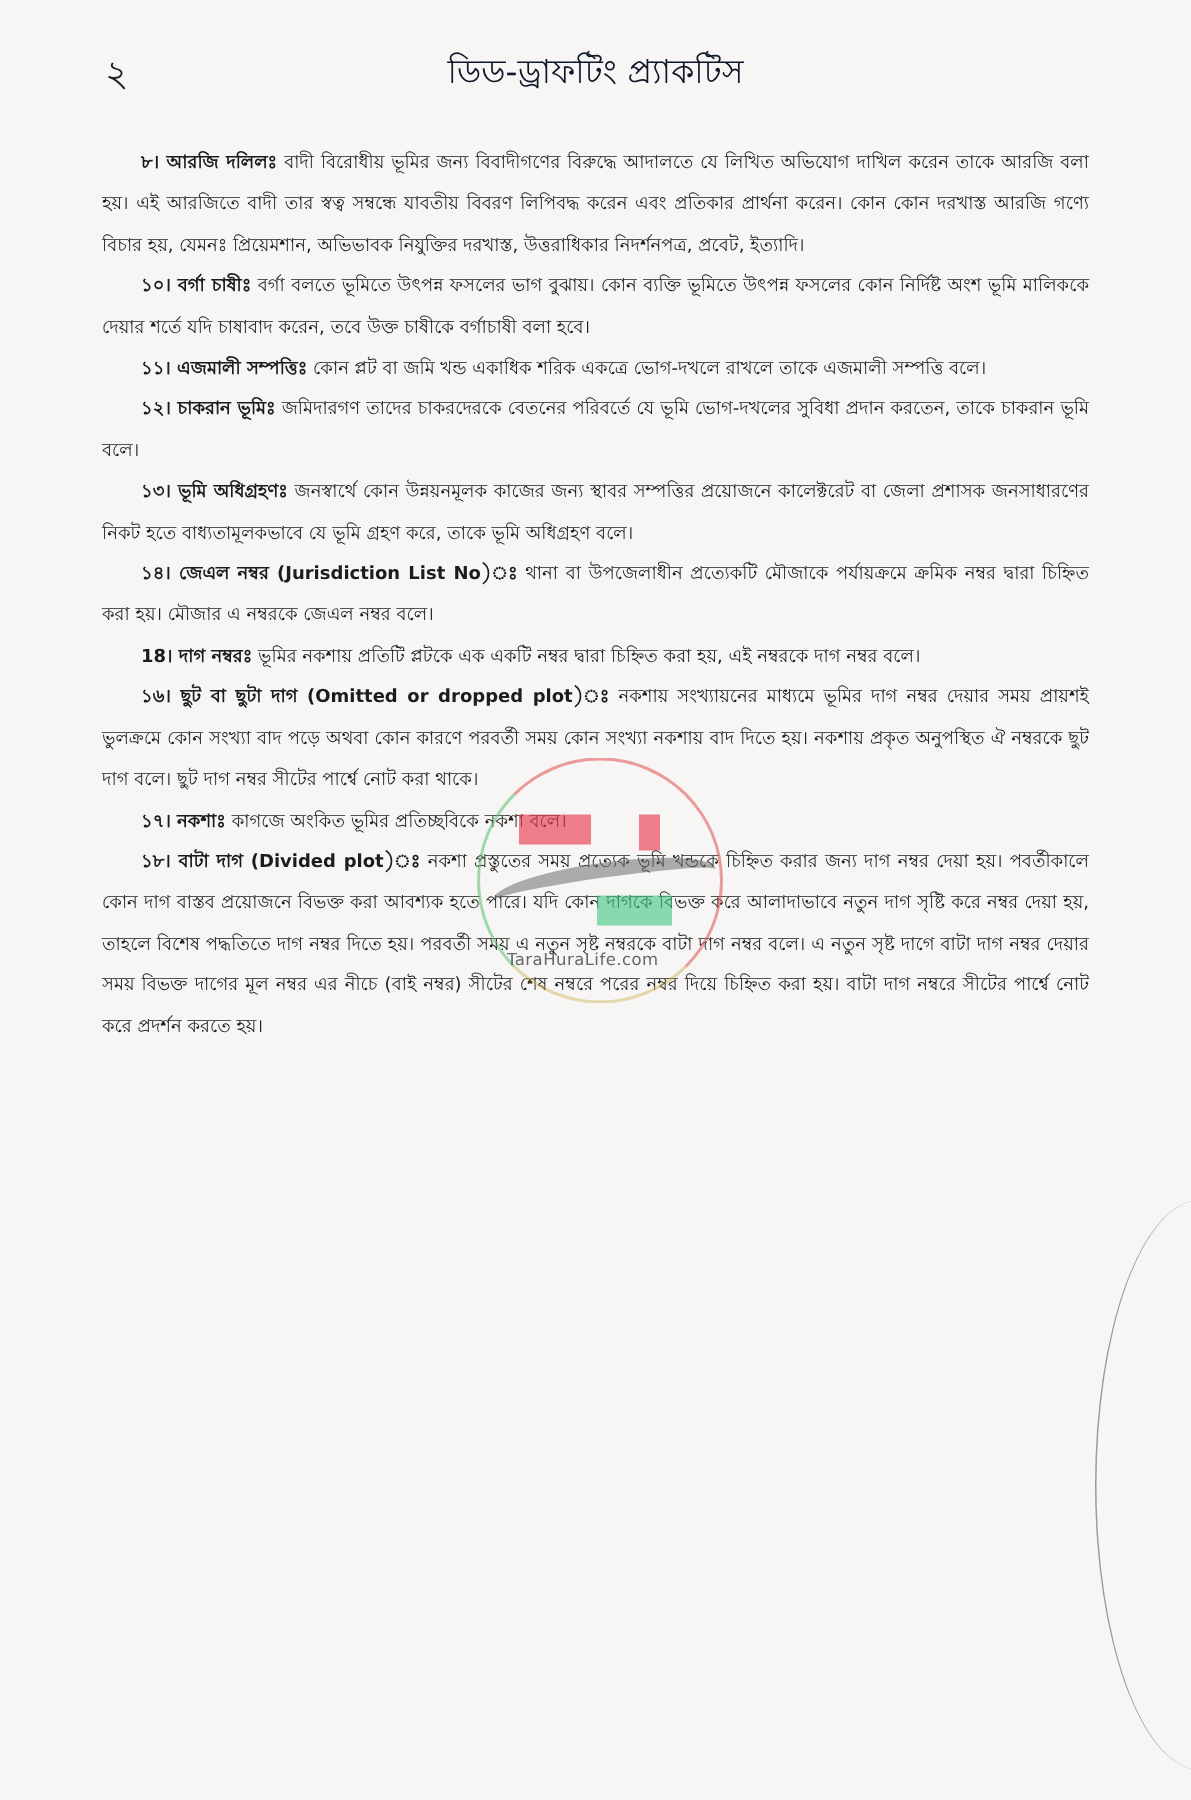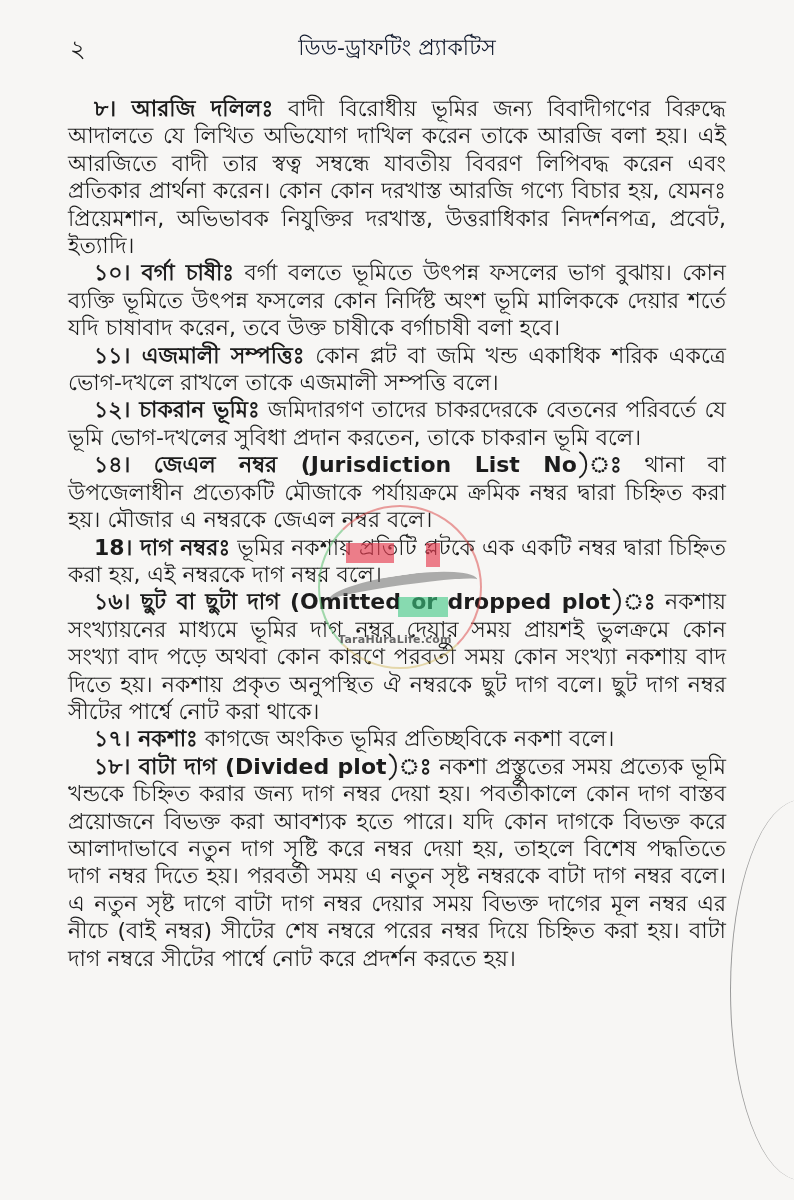--- a/index.html
+++ b/index.html
@@ -6,24 +6,24 @@
   body {
     width:794px; height:1200px; overflow:hidden; position:relative;
     background:#f7f6f4;
     font-family:"DejaVu Sans","Liberation Sans",sans-serif;
     color:#1c1c1c;
   }
   .page { position:absolute; left:0; top:0; width:794px; height:1200px; }
   .header { position:absolute; top:26px; left:0; width:794px; height:40px; }
   .page-num { position:absolute; left:70px; top:4px; font-size:24px; color:#222; }
   .running-title { position:absolute; left:0; width:794px; text-align:center; top:4px; font-size:22px; color:#0f172a; }
-  .body-text { position:absolute; left:68px; top:95px; width:658px; font-size:22px; line-height:27.4px; text-align:justify; }
+  .body-text { position:absolute; left:68px; top:95px; width:658px; font-size:12px; line-height:27.4px; text-align:justify; }
   .para { margin:0; text-indent:26px; }
   .term { font-weight:bold; }
-  .watermark { position:absolute; left:318px; top:505px; width:170px; height:170px; pointer-events:none;font-weight:bold; }
+  .watermark { position:absolute; left:318px; top:505px; width:170px; height:170px; pointer-events:none; }
   .wm-ring { position:absolute; left:0; top:0; width:160px; height:160px; border-radius:50%; border:2px solid rgba(220,80,80,0.55); border-left-color:rgba(90,190,110,0.55); border-bottom-color:rgba(200,170,60,0.4);}
   .wm-red { position:absolute; background:rgba(230,60,80,0.65); }
   .wm-green { position:absolute; background:rgba(60,200,130,0.6); }
   .wm-swoosh { position:absolute; left:10px; top:70px; width:150px; height:20px; border-radius:50% 50% 0 0; border-top:10px solid rgba(110,110,110,0.55); transform:rotate(-8deg);}
   .wm-text { position:absolute; left:20px; top:128px; font-size:11px; color:#666; letter-spacing:0.3px; }
   .edge-curve { position:absolute; left:730px; top:800px; width:140px; height:380px; border-radius:50%; border-left:1px solid #9a9a9a; }
 </style>
 </head>
 <body>
 
@@ -31,20 +31,21 @@
   <div class="header">
     <span class="page-num">২</span>
     <div class="running-title">ডিড-ড্রাফটিং প্র্যাকটিস</div>
   </div>
 
   <div class="body-text">
     <p class="para"><span class="term"><span>৮।</span> <span>আরজি দলিলঃ</span></span><span> বাদী বিরোধীয় ভূমির জন্য বিবাদীগণের বিরুদ্ধে আদালতে যে লিখিত অভিযোগ দাখিল করেন তাকে আরজি বলা হয়। এই আরজিতে বাদী তার স্বত্ব সম্বন্ধে যাবতীয় বিবরণ লিপিবদ্ধ করেন এবং প্রতিকার প্রার্থনা করেন। কোন কোন দরখাস্ত আরজি গণ্যে বিচার হয়, যেমনঃ প্রিয়েমশান, অভিভাবক নিযুক্তির দরখাস্ত, উত্তরাধিকার নিদর্শনপত্র, প্রবেট, ইত্যাদি।</span></p>
     <p class="para"><span class="term"><span>১০।</span> <span>বর্গা চাষীঃ</span></span><span> বর্গা বলতে ভূমিতে উৎপন্ন ফসলের ভাগ বুঝায়। কোন ব্যক্তি ভূমিতে উৎপন্ন ফসলের কোন নির্দিষ্ট অংশ ভূমি মালিককে দেয়ার শর্তে যদি চাষাবাদ করেন, তবে উক্ত চাষীকে বর্গাচাষী বলা হবে।</span></p>
     <p class="para"><span class="term"><span>১১।</span> <span>এজমালী সম্পত্তিঃ</span></span><span> কোন প্লট বা জমি খন্ড একাধিক শরিক একত্রে ভোগ-দখলে রাখলে তাকে এজমালী সম্পত্তি বলে।</span></p>
     <p class="para"><span class="term"><span>১২।</span> <span>চাকরান ভূমিঃ</span></span><span> জমিদারগণ তাদের চাকরদেরকে বেতনের পরিবর্তে যে ভূমি ভোগ-দখলের সুবিধা প্রদান করতেন, তাকে চাকরান ভূমি বলে।</span></p>
+    <p class="para"><span class="term"><span>১৩।</span> <span>ভূমি অধিগ্রহণঃ</span></span><span> জনস্বার্থে কোন উন্নয়নমূলক কাজের জন্য স্থাবর সম্পত্তির প্রয়োজনে কালেক্টরেট বা জেলা প্রশাসক জনসাধারণের নিকট হতে বাধ্যতামূলকভাবে যে ভূমি গ্রহণ করে, তাকে ভূমি অধিগ্রহণ বলে।</span></p>
     <p class="para"><span class="term"><span>১৪।</span> <span>জেএল নম্বর (Jurisdiction List No)ঃ</span></span><span> থানা বা উপজেলাধীন প্রত্যেকটি মৌজাকে পর্যায়ক্রমে ক্রমিক নম্বর দ্বারা চিহ্নিত করা হয়। মৌজার এ নম্বরকে জেএল নম্বর বলে।</span></p>
     <p class="para"><span class="term"><span>18।</span> <span>দাগ নম্বরঃ</span></span><span> ভূমির নকশায় প্রতিটি প্লটকে এক একটি নম্বর দ্বারা চিহ্নিত করা হয়, এই নম্বরকে দাগ নম্বর বলে।</span></p>
     <p class="para"><span class="term"><span>১৬।</span> <span>ছুট বা ছুটা দাগ (Omitted or dropped plot)ঃ</span></span><span> নকশায় সংখ্যায়নের মাধ্যমে ভূমির দাগ নম্বর দেয়ার সময় প্রায়শই ভুলক্রমে কোন সংখ্যা বাদ পড়ে অথবা কোন কারণে পরবর্তী সময় কোন সংখ্যা নকশায় বাদ দিতে হয়। নকশায় প্রকৃত অনুপস্থিত ঐ নম্বরকে ছুট দাগ বলে। ছুট দাগ নম্বর সীটের পার্শ্বে নোট করা থাকে।</span></p>
     <p class="para"><span class="term"><span>১৭।</span> <span>নকশাঃ</span></span><span> কাগজে অংকিত ভূমির প্রতিচ্ছবিকে নকশা বলে।</span></p>
     <p class="para"><span class="term"><span>১৮।</span> <span>বাটা দাগ (Divided plot)ঃ</span></span><span> নকশা প্রস্তুতের সময় প্রত্যেক ভূমি খন্ডকে চিহ্নিত করার জন্য দাগ নম্বর দেয়া হয়। পবর্তীকালে কোন দাগ বাস্তব প্রয়োজনে বিভক্ত করা আবশ্যক হতে পারে। যদি কোন দাগকে বিভক্ত করে আলাদাভাবে নতুন দাগ সৃষ্টি করে নম্বর দেয়া হয়, তাহলে বিশেষ পদ্ধতিতে দাগ নম্বর দিতে হয়। পরবর্তী সময় এ নতুন সৃষ্ট নম্বরকে বাটা দাগ নম্বর বলে। এ নতুন সৃষ্ট দাগে বাটা দাগ নম্বর দেয়ার সময় বিভক্ত দাগের মূল নম্বর এর নীচে (বাই নম্বর) সীটের শেষ নম্বরে পরের নম্বর দিয়ে চিহ্নিত করা হয়। বাটা দাগ নম্বরে সীটের পার্শ্বে নোট করে প্রদর্শন করতে হয়।</span></p>
   </div>
 
   <div class="watermark">
     <div class="wm-ring"></div>
     <div class="wm-red" style="left:28px;top:38px;width:48px;height:20px;"></div>

